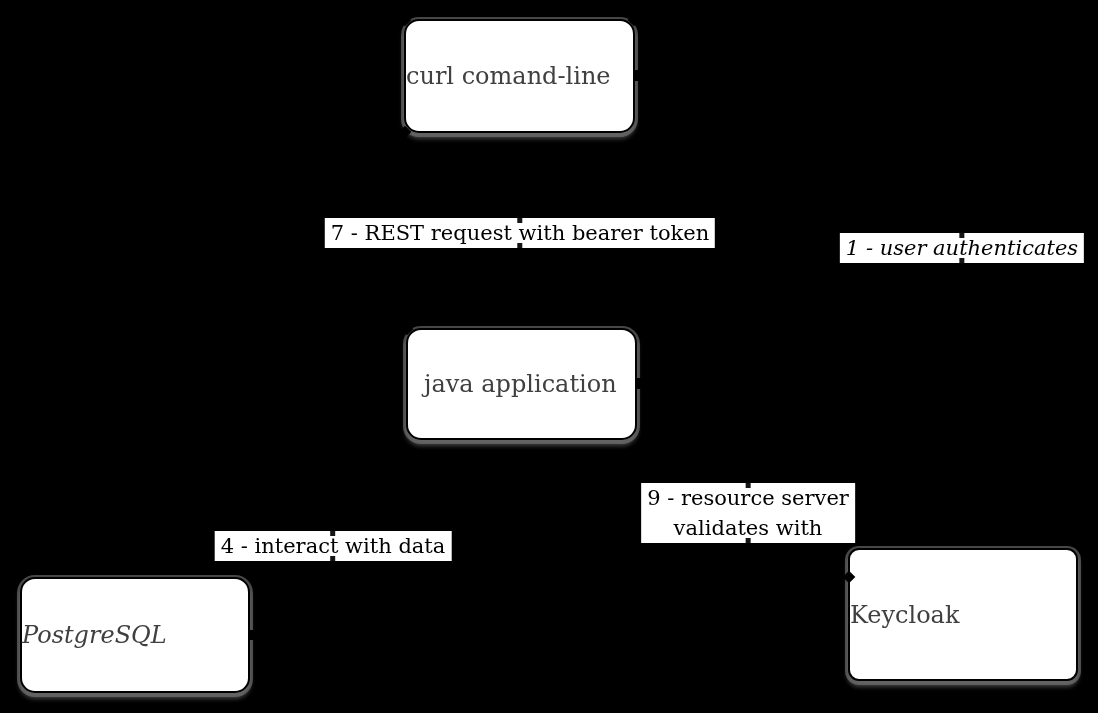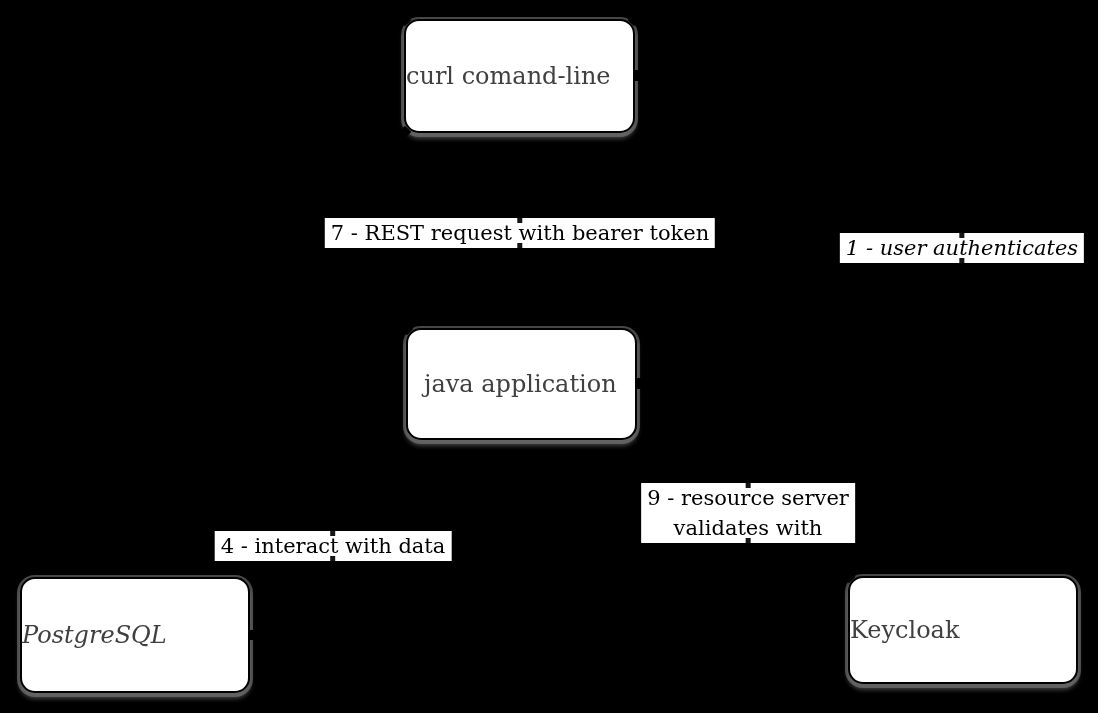--- a/index.html
+++ b/index.html
@@ -70,21 +70,21 @@
     display: flex;
     align-items: center;
     color: #404040;
     font-size: 24px;
     z-index: 3;
     box-shadow: 0 1px 0 3px rgba(130,130,130,0.55), 0 5px 4px 1px rgba(115,115,115,0.55);
   }
   #node-curl       { left: 404px; top: 19px;  width: 231px; height: 114px; }
   #node-java       { left: 406px; top: 328px; width: 231px; height: 112px; padding-left: 16px; }
   #node-postgresql { left: 20px;  top: 577px; width: 230px; height: 116px; font-style: italic; }
-  #node-keycloak   { left: 848px; top: 576px; width: 230px; height: 108px; }
+  #node-keycloak   { left: 848px; top: 548px; width: 230px; height: 133px; border-radius: 11px; }
 
   
   .stub {
     position: absolute;
     background: #000000;
     z-index: 4;
   }
   #stub-curl-right     { left: 633px; top: 70px;  width: 7px; height: 11px; }
   #stub-java-right     { left: 635px; top: 378px; width: 7px; height: 11px; }
   #stub-postgres-right { left: 249px; top: 630px; width: 8px; height: 10px; }

